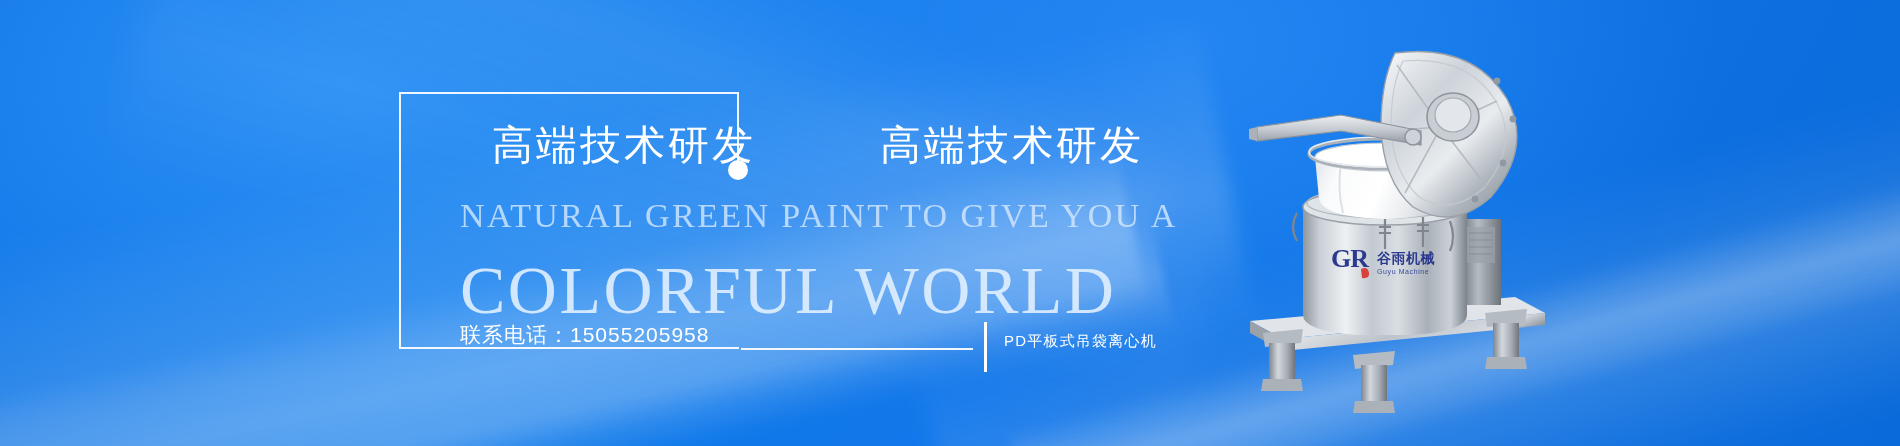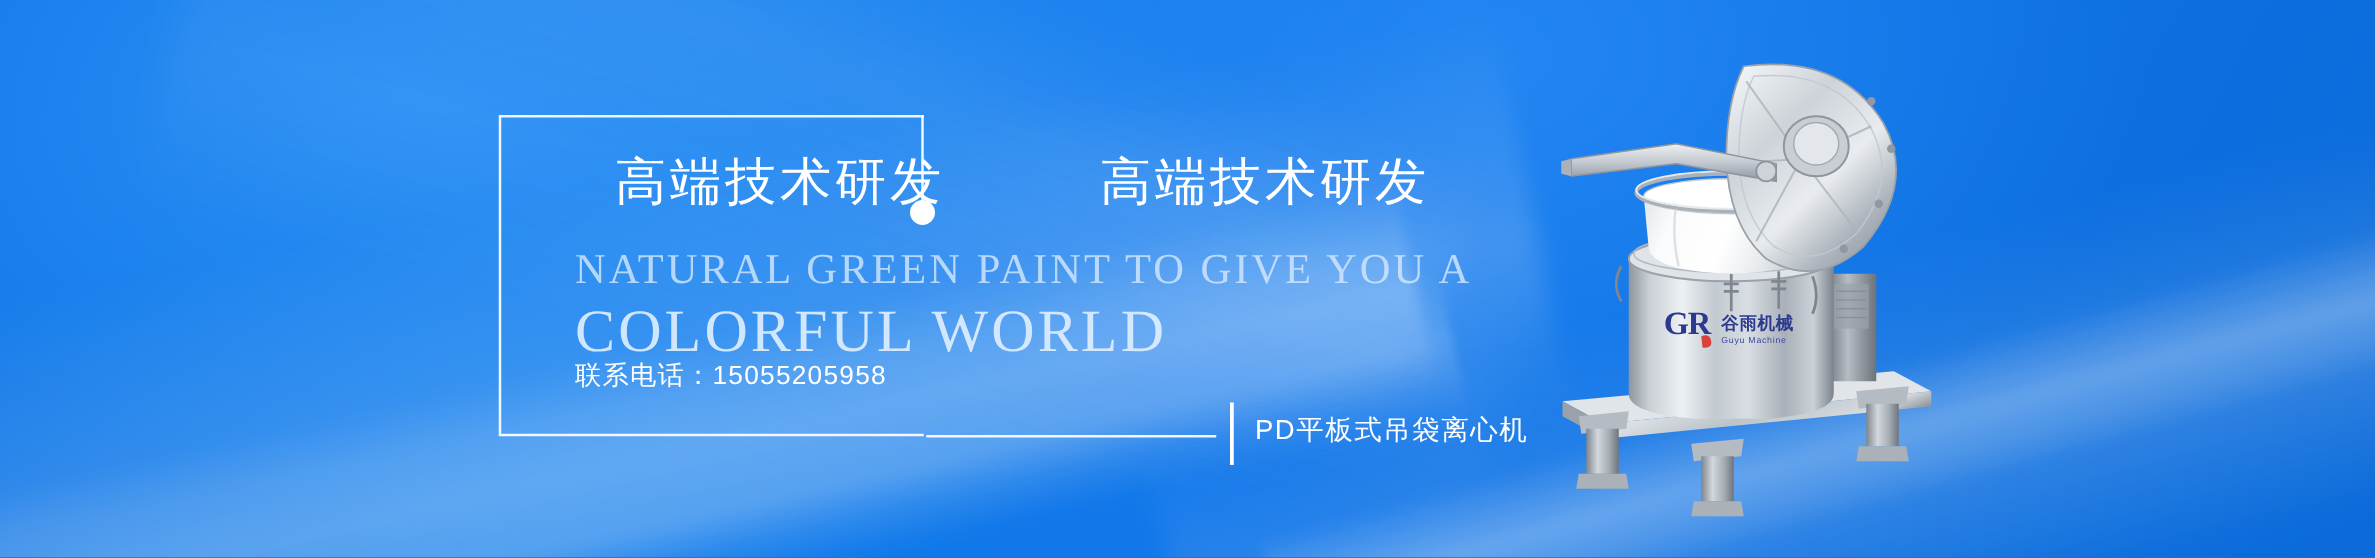--- a/index.html
+++ b/index.html
@@ -114,23 +114,23 @@
     margin-top:33px;
     font-family:"Liberation Serif", serif;
     font-size:34px;
     letter-spacing:2.4px;
     color:rgba(214,233,255,0.80);
     white-space:nowrap;
     line-height:1;
   }
 
   .bigline{
-    margin-top:9px;
+    margin-top:23px;
     font-family:"Liberation Serif", serif;
-    font-size:48px;
+    font-size:68px;
     letter-spacing:2.5px;
     color:rgba(221,238,255,0.92);
     white-space:nowrap;
     line-height:1;
   }
 
   .phone{
     font-size:21px;
     letter-spacing:1px;
     color:#ffffff;
@@ -148,21 +148,21 @@
   .connector-v{
     position:absolute;
     left:984px; top:322px;
     width:3px; height:50px;
     background:#ffffff;
   }
   .product-caption{
     position:absolute;
     left:1004px; top:333px;
     color:#ffffff;
-    font-size:22px;
+    font-size:15px;
     letter-spacing:1.2px;
     white-space:nowrap;
     line-height:1;
   }
 
   
   .machine{
     position:absolute;
     left:1245px; top:21px;
     width:430px; height:436px;

